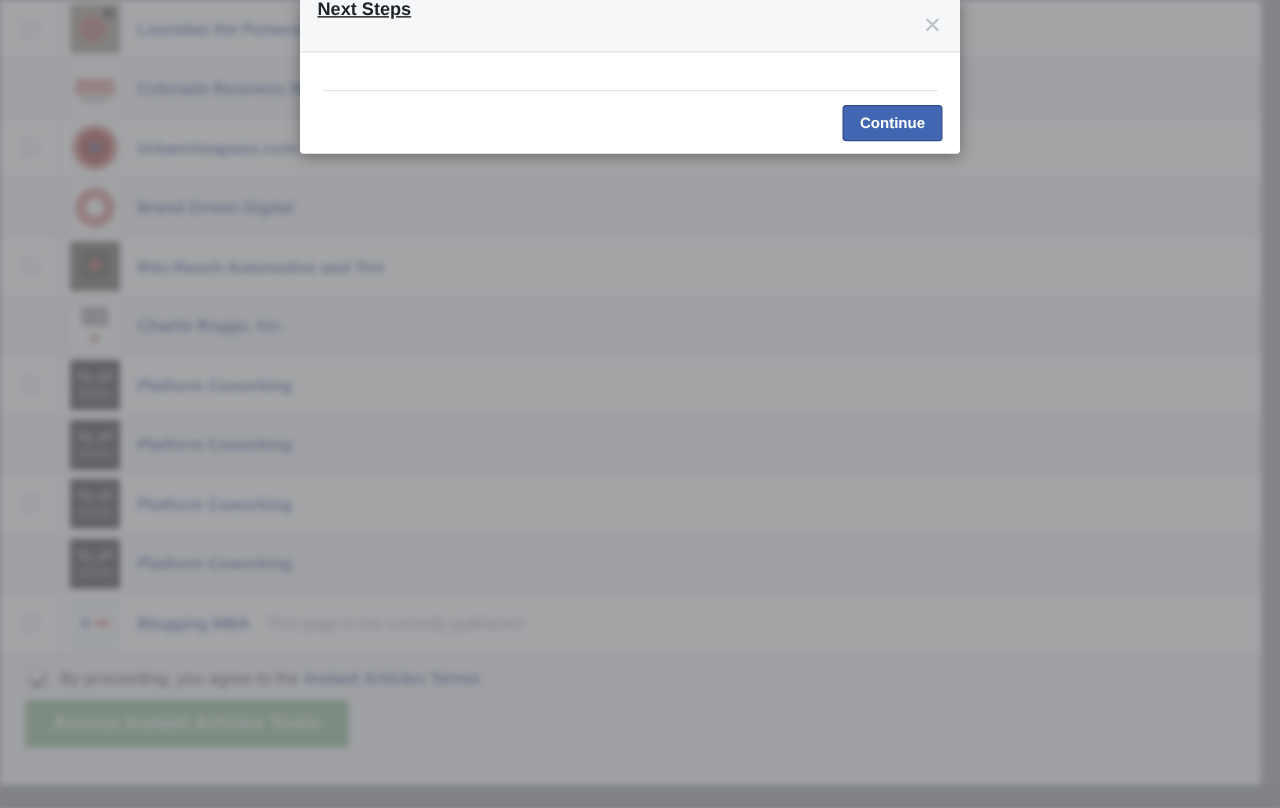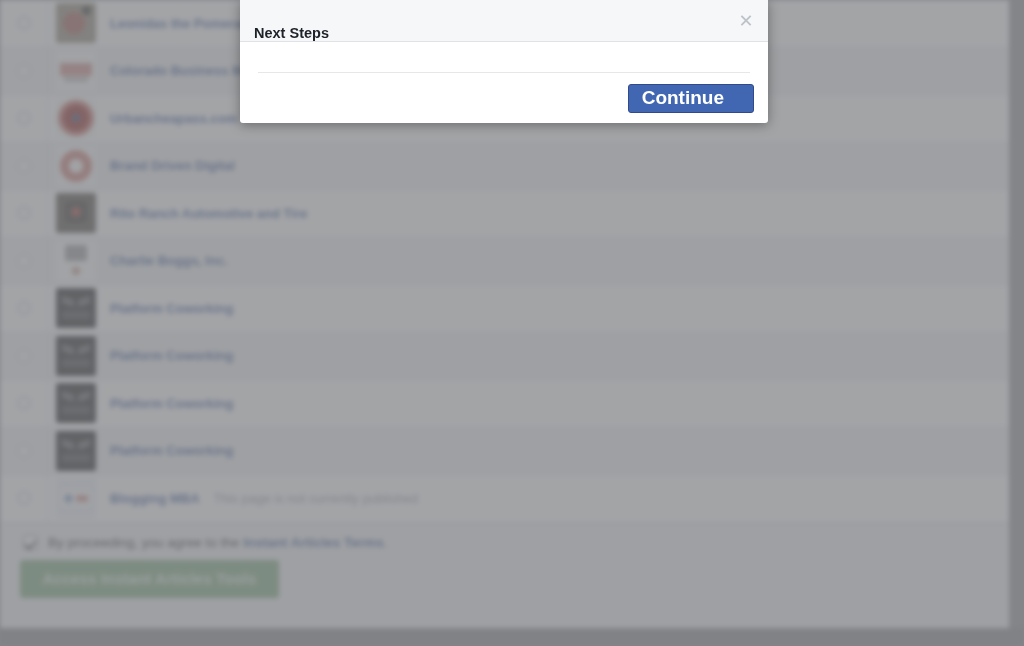--- a/index.html
+++ b/index.html
@@ -183,23 +183,24 @@
     box-shadow: 0 2px 12px rgba(0,0,0,0.35);
     border-radius: 0 0 3px 3px;
     overflow: hidden;
   }
   .modal-header {
     height: 42px;
     background: #f6f7f8;
     border-bottom: 1px solid #e0e2e6;
     box-sizing: border-box;
     display: flex;
-    align-items: flex-end;
+    align-items: flex-start;
     padding: 0 14px 0 14px;
     position: relative;
+    text-decoration: underline;
   }
   .modal-title {
     font-size: 14.5px;
     font-weight: bold;
     color: #1d2129;
   }
   .modal-close {
     position: absolute;
     right: 12px; top: 50%;
     transform: translateY(-50%);
@@ -230,23 +231,23 @@
     display: flex;
     align-items: center;
     justify-content: flex-end;
     padding: 0 14px;
   }
   .btn-primary {
     background: #4267b2;
     border: 1px solid #32498b;
     border-radius: 3px;
     color: #ffffff;
-    font-size: 19px;
+    font-size: 12px;
     font-weight: bold;
-    padding: 6px 29px 7px 13px;
+    padding: 6px 13px 7px 13px;
     cursor: pointer;
     line-height: 14px;
   }
 </style>
 </head>
 <body>
 
 <div id="root">
 
   <div class="page-backdrop">

